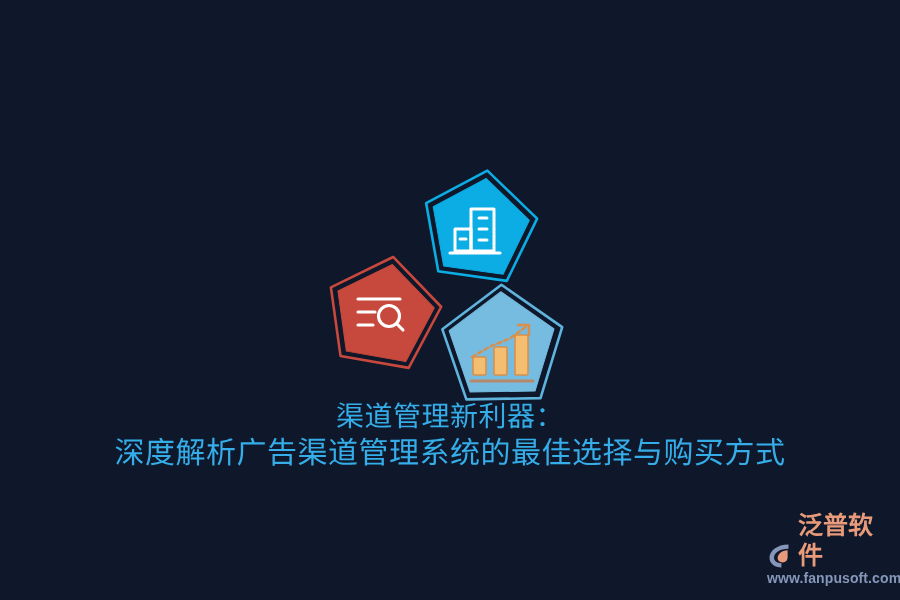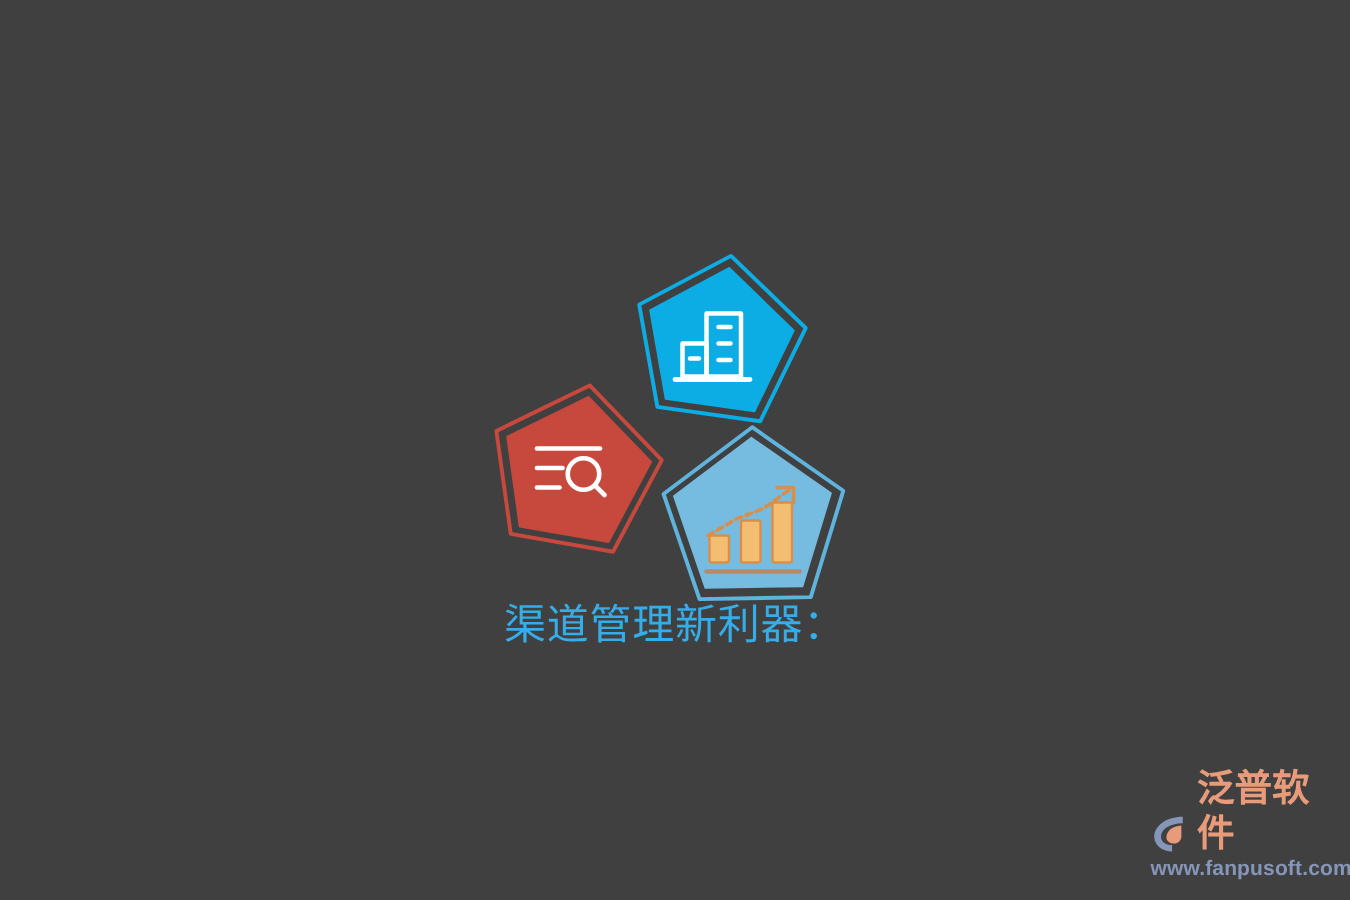--- a/index.html
+++ b/index.html
@@ -94,21 +94,21 @@
     font-size: 14px;
     font-weight: 700;
     letter-spacing: 0.1px;
     margin-top: -1px;
     margin-left: 1px;
   }
 </style>
 </head>
 <body>
 
-<div id="poster" style="background: #404040;">
+<div id="poster" style="background: #0f172a;">
 
   <div id="pentagon-cluster">
 
     <div class="pentagon" style="left:8px; top:85px;">
       <svg width="130" height="130" viewBox="0 0 130 130" aria-hidden="true">
         <g transform="rotate(-62 65 65)">
 
           <polygon points="65,6 121,46.7 99.6,112.5 30.4,112.5 8.9,46.7" fill="none" stroke="#C7483C" stroke-width="2.6" stroke-linejoin="round"></polygon>
 
           <polygon points="65,14 114,49.6 95.3,106.9 34.7,106.9 15.9,49.6" fill="#C7483C" stroke="#C7483C" stroke-width="1" stroke-linejoin="round"></polygon>
@@ -158,20 +158,21 @@
           <line x1="8" y1="32" x2="14" y2="32" stroke="#ffffff" stroke-width="3" stroke-linecap="round"></line>
           <line x1="-2" y1="46" x2="48" y2="46" stroke="#ffffff" stroke-width="3.2" stroke-linecap="round"></line>
         </g>
       </svg>
     </div>
 
   </div>
 
   <div id="title-block" style="color: rgb(53, 173, 232);">
     <span class="title-line title-line-1">渠道管理新利器：</span>
+    <span class="title-line title-line-2">深度解析广告渠道管理系统的最佳选择与购买方式</span>
   </div>
 
   <div id="watermark">
     <div id="logo-row">
       <span id="logo-mark">
         <svg width="30" height="30" viewBox="0 0 30 30" aria-hidden="true">
           <path d="M22.5 3.5 C11 3.5 3.5 10 3.5 16.8 C3.5 22.4 8.6 26.6 15.4 26.6 L15.4 22.3 C10.9 22.3 8.0 19.9 8.0 16.6 C8.0 12.2 13.6 7.8 22.5 7.8 Z" fill="#8596B8"></path>
           <path d="M21.6 9.3 C15.6 9.6 11.6 13.2 11.6 17.0 C11.6 19.6 13.6 21.4 16.6 21.4 C19.6 21.4 21.6 19.3 21.6 16.2 Z" fill="#E89B7A"></path>
         </svg>
       </span>

